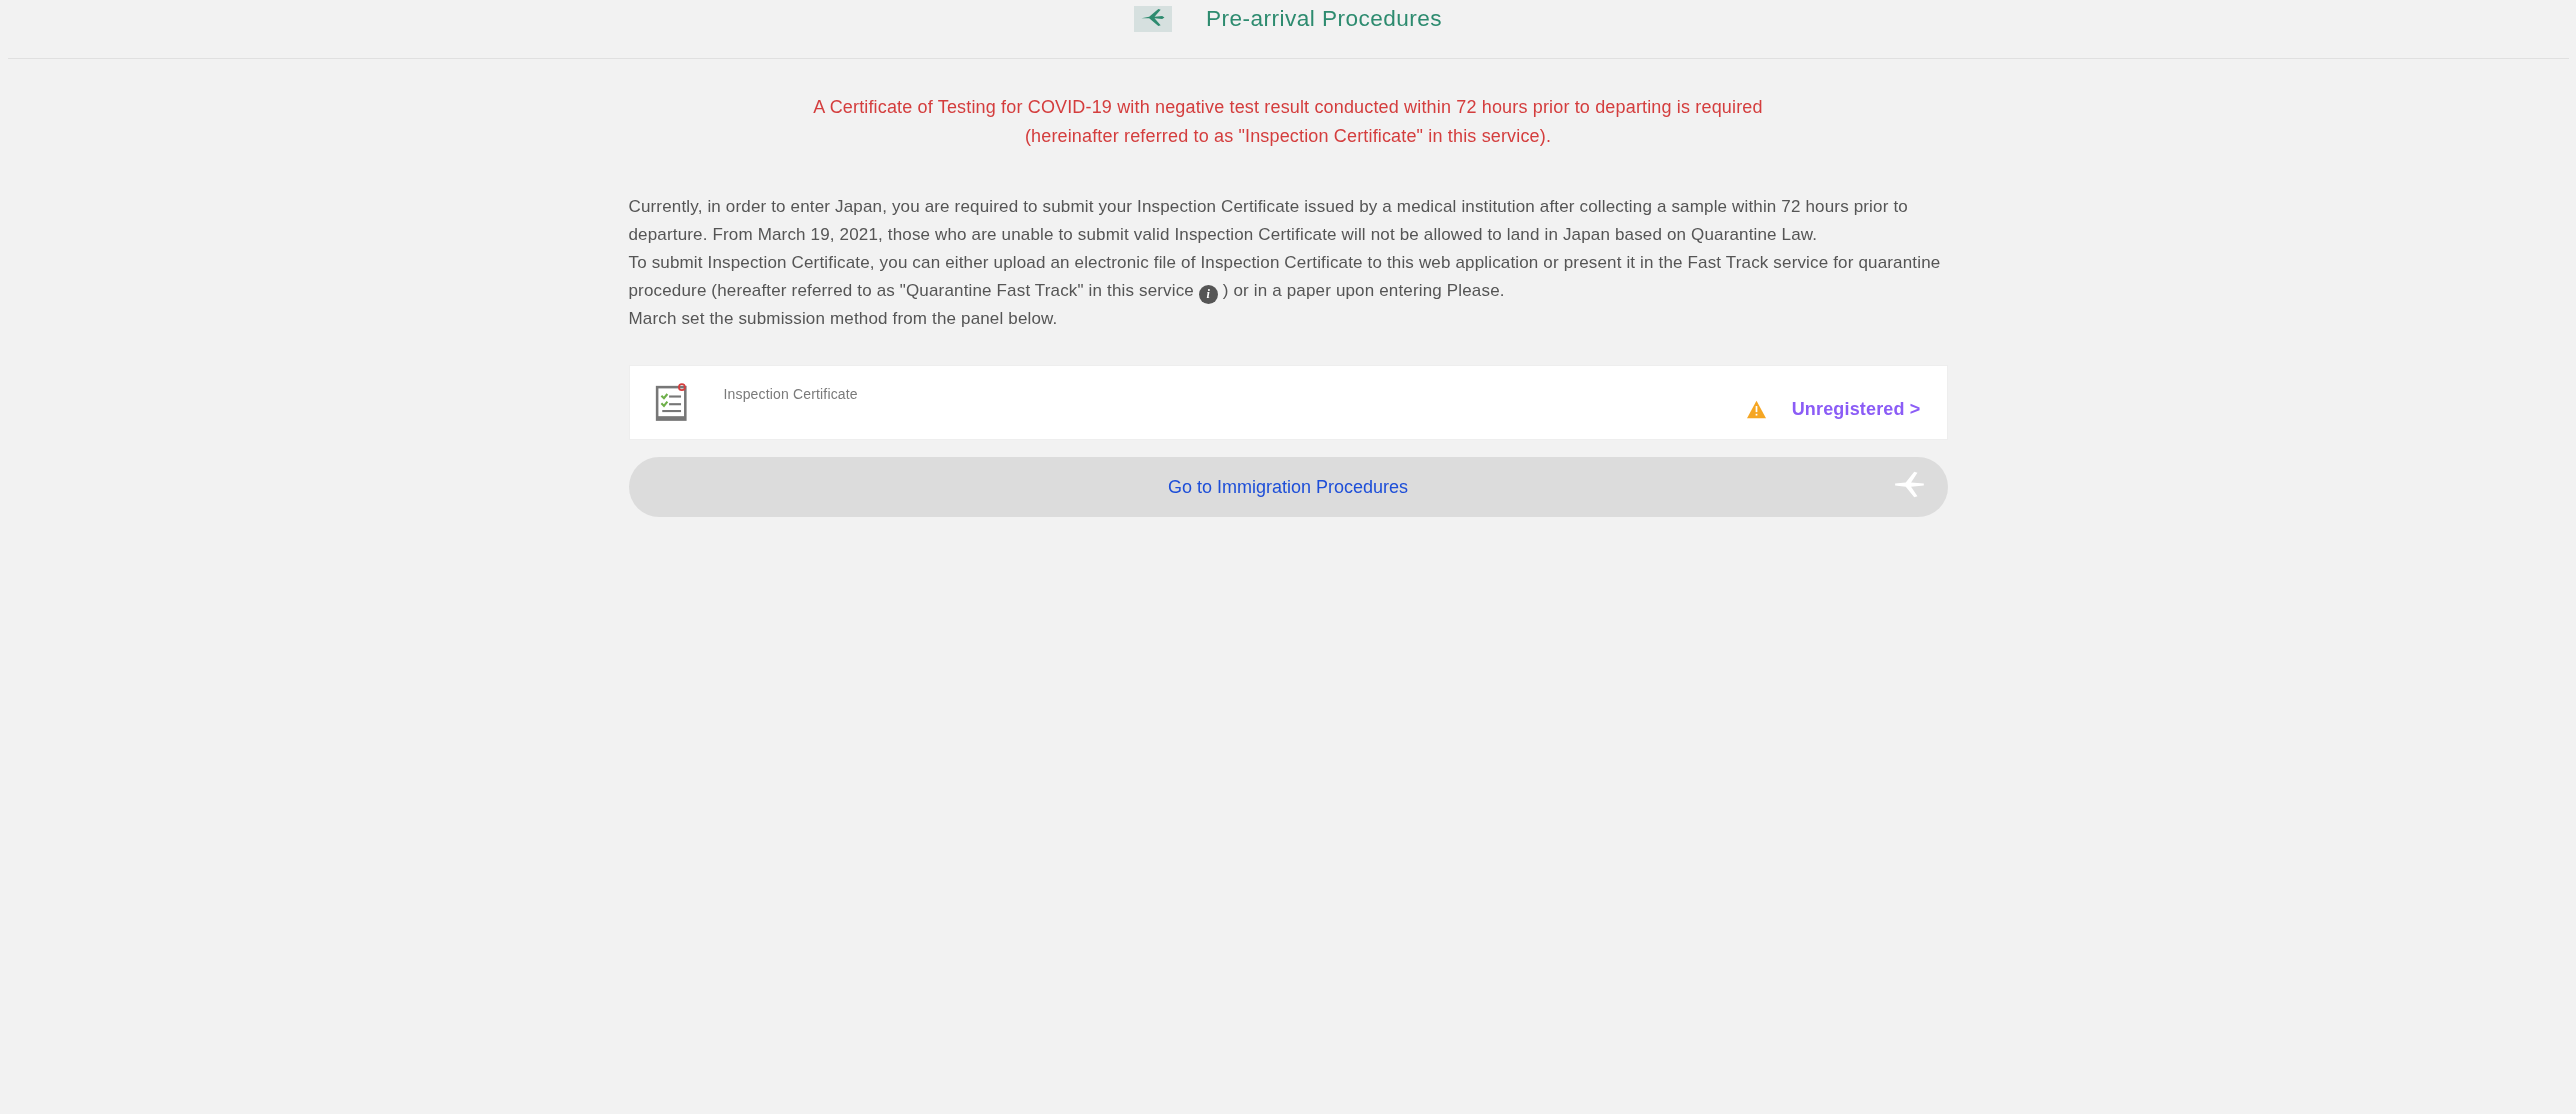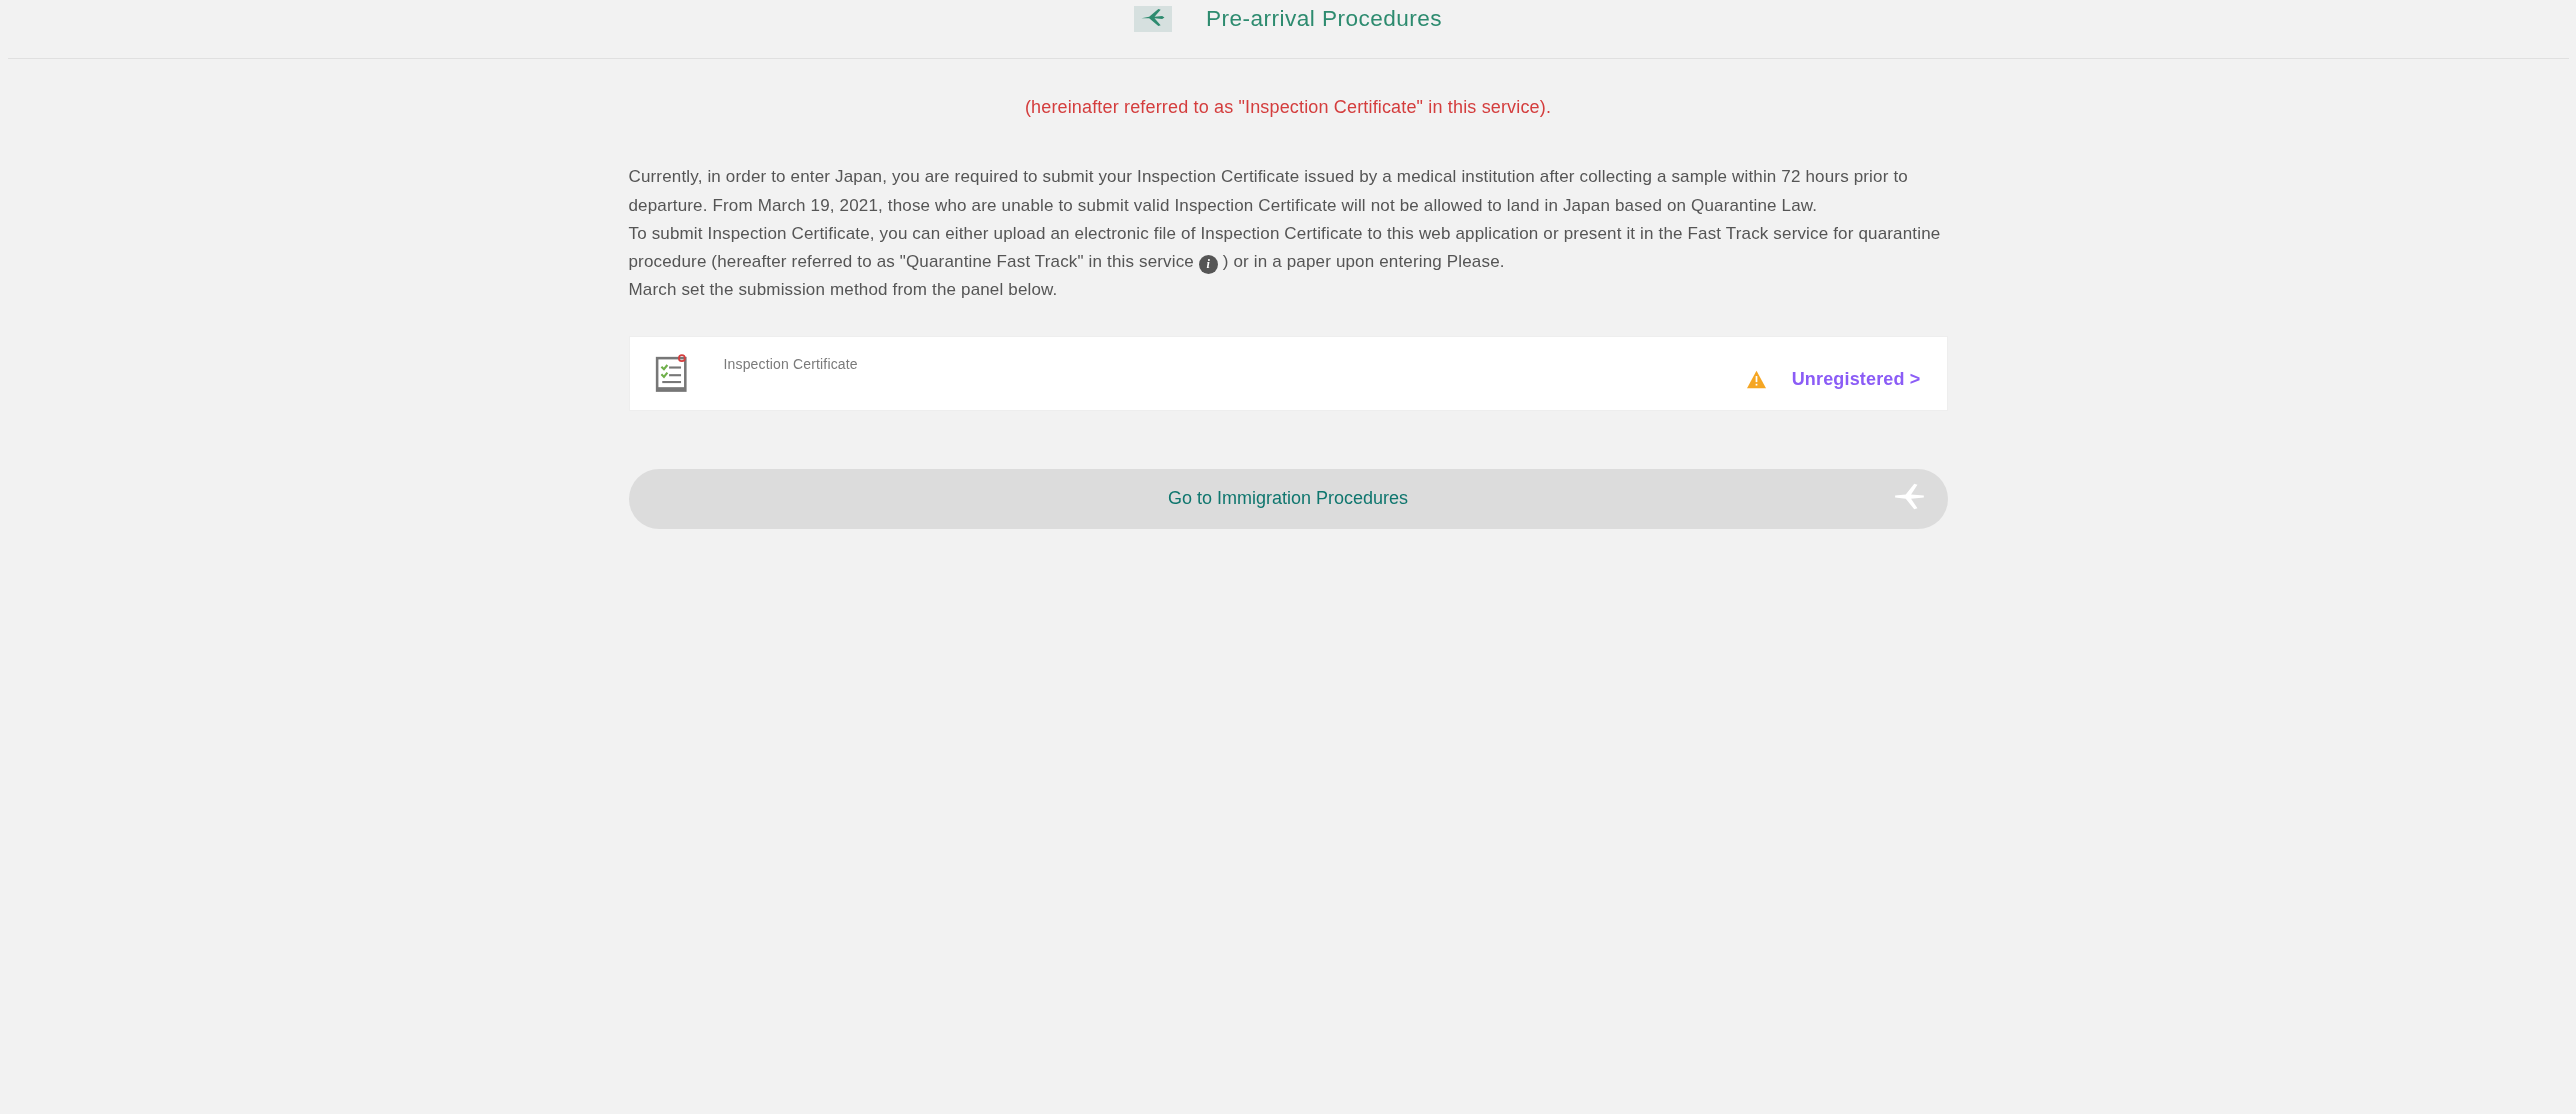--- a/index.html
+++ b/index.html
@@ -107,24 +107,24 @@
     align-items: center;
     gap: 24.5px;
     color: #8b5cf6;
     font-size: 18px;
     font-weight: 600;
     align-self: flex-end;
     padding-bottom: 1.9px;
   }
   .warn-icon svg { display: block; }
   .cta-btn {
-    margin-top: 58px;
+    margin-top: 17px;
     width: 100%;
     background: #dcdcdc;
-    color: #0f766e;
+    color: #1d4ed8;
     border: none;
     border-radius: 36px;
     height: 60px;
     font-size: 18px;
     display: flex;
     align-items: center;
     justify-content: center;
     position: relative;
     cursor: default;
   }
@@ -146,20 +146,21 @@
   </span>
   <span class="header-title">Pre-arrival Procedures</span>
 </div>
 
 <hr class="divider">
 
 <div class="content">
 
 
   <div class="red-notice">
+    <span class="line">A Certificate of Testing for COVID-19 with negative test result conducted within 72 hours prior to departing is required</span>
     <span class="line">(hereinafter referred to as "Inspection Certificate" in this service).</span>
   </div>
 
   <div class="body-text">
     <p>Currently, in order to enter Japan, you are required to submit your Inspection Certificate issued by a medical institution after collecting a sample within 72 hours prior to departure. From March 19, 2021, those who are unable to submit valid Inspection Certificate will not be allowed to land in Japan based on Quarantine Law.</p>
     <p>
       <span>To submit Inspection Certificate, you can either upload an electronic file of Inspection Certificate to this web application or present it in the Fast Track service for quarantine procedure (hereafter referred to as "Quarantine Fast Track" in this service </span><span class="info-icon">i</span><span> ) or in a paper upon entering Please.</span>
     </p>
     <p>March set the submission method from the panel below.</p>
   </div>

